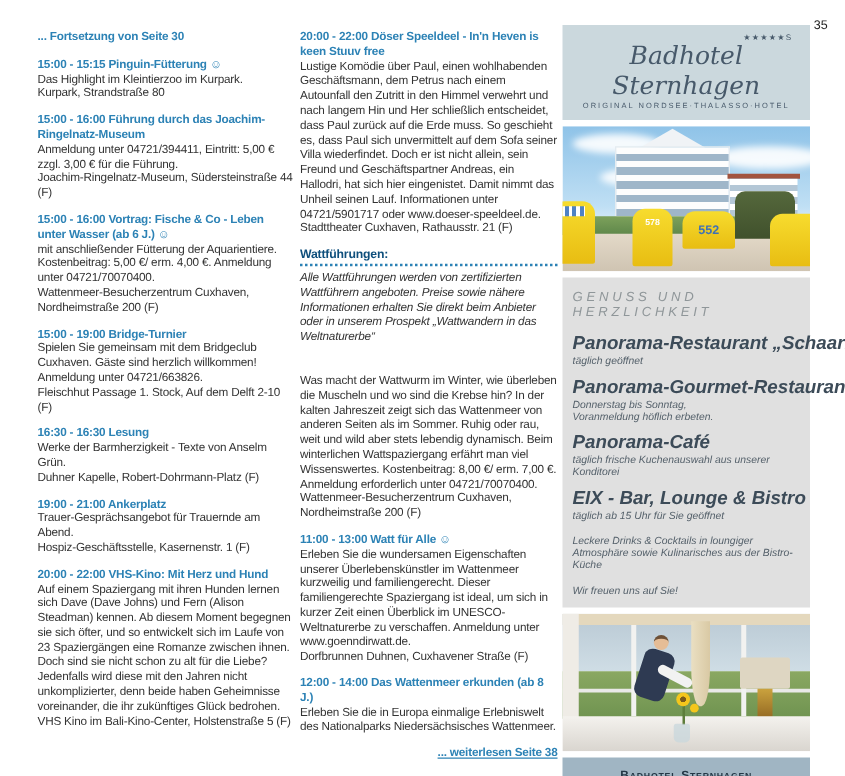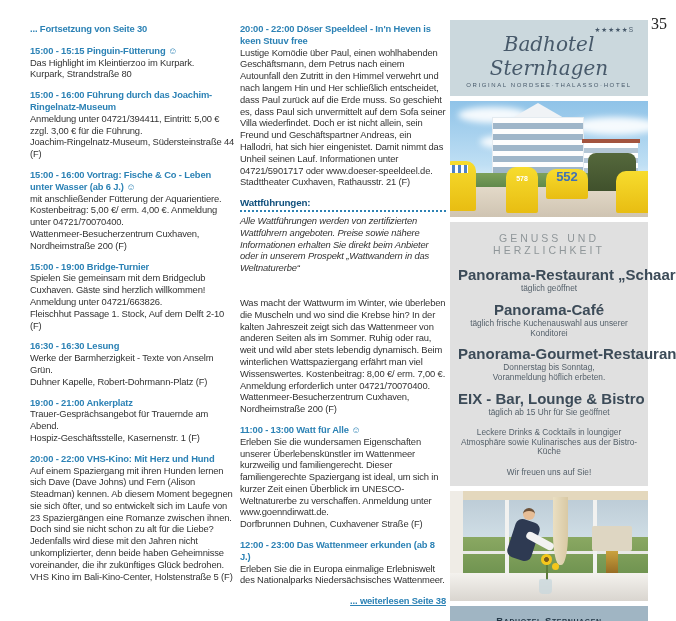--- a/index.html
+++ b/index.html
@@ -1,21 +1,21 @@
 <!DOCTYPE html>
 <html><head>
 <meta charset="utf-8">
 <style>
   * { margin:0; padding:0; box-sizing:border-box; }
   html,body { width:676px; height:621px; }
   body {
     position:relative; background:#ffffff; overflow:hidden;
     font-family:"Liberation Sans", sans-serif; color:#333;
   }
-  .page-number { position:absolute; top:15px; left:651px; font-size:16px; color:#222;font-family:Liberation Serif, serif; }
+  .page-number { position:absolute; top:15px; left:651px; font-size:10px; color:#222; }
 
   
   .col { position:absolute; top:23px; font-size:9.4px; line-height:11.8px; letter-spacing:-0.15px; }
   #col-left { left:30px; width:205px; }
   #col-mid  { left:240px; width:206px; }
 
   .continuation { color:#2c82b5; font-weight:bold; margin-bottom:10px; }
   .event { margin-bottom:9px; }
   .event-title { color:#2c82b5; font-weight:bold; }
   .event-body  { color:#333; white-space:pre-line; }
@@ -51,26 +51,26 @@
   .hp-dune { position:absolute; left:0; top:72px; width:100%; height:15px;
     background:linear-gradient(180deg,#7da15b,#5e874a); }
   .hp-sand { position:absolute; bottom:0; left:0; width:100%; height:30px;
     background:linear-gradient(180deg,#e3d9c8,#cfc4b2); }
   .chair { position:absolute; background:linear-gradient(180deg,#f7dc2e,#e8bd12);
     border-radius:10px 10px 2px 2px; text-align:center; color:#3f71b5; font-weight:bold; }
   .ch1 { left:-8px; top:60px; width:34px; height:50px; }
   .ch1::after { content:""; position:absolute; left:4px; top:4px; width:22px; height:8px;
     background:repeating-linear-gradient(90deg,#4f82c4 0 3px,#fff 3px 6px); }
   .ch2 { left:56px; top:66px; width:32px; height:46px; font-size:7px; padding-top:8px; color:#fff; }
-  .ch3 { left:96px; top:68px; width:42px; height:30px; font-size:13px; }
+  .ch3 { left:96px; top:68px; width:42px; height:30px; font-size:10px; padding-top:10px; }
   .ch4 { right:-10px; top:70px; width:42px; height:42px; }
   .hedge { position:absolute; right:12px; top:52px; width:48px; height:38px;
     background:linear-gradient(180deg,#55683c,#40512c); border-radius:8px 8px 0 0; }
 
-  .offers-box { background:#e0e0e0; padding:10px 8px 9px; text-align:center; }
+  .offers-box { background:#e0e0e0; padding:10px 8px 9px; text-align:left;font-style:italic; }
   .offers-headline { letter-spacing:3px; color:#8f9699; font-size:10.5px; margin-bottom:10px; }
   .offer-item { margin-bottom:7px; }
   .offer-name { font-weight:bold; font-size:15px; color:#3c4b58; white-space:nowrap; }
   .offer-desc { font-size:8.3px; line-height:9.8px; color:#55616b; white-space:pre-line; margin-top:1px; }
   .offers-note { font-size:8.3px; line-height:9.8px; color:#55616b; margin-top:10px; }
   .offers-closing { font-size:8.3px; color:#55616b; margin-top:10px; }
 
   #rest-photo { height:110px; }
   .rp-sky { position:absolute; top:0; left:0; width:100%; height:42%; background:linear-gradient(#b9c9d4,#cfdde5); }
   .rp-green { position:absolute; top:42%; left:0; width:100%; height:34%; background:linear-gradient(#8aa862,#6f9350); }
@@ -160,21 +160,21 @@
 
   <div class="event">
     <div class="event-body">Was macht der Wattwurm im Winter, wie überleben die Muscheln und wo sind die Krebse hin? In der kalten Jahreszeit zeigt sich das Wattenmeer von anderen Seiten als im Sommer. Ruhig oder rau, weit und wild aber stets lebendig dynamisch. Beim winterlichen Wattspaziergang erfährt man viel Wissenswertes. Kostenbeitrag: 8,00 €/ erm. 7,00 €. Anmeldung erforderlich unter 04721/70070400. Wattenmeer-Besucherzentrum Cuxhaven, Nordheimstraße 200 (F)</div>
   </div>
   <div class="event">
     <div class="event-title">11:00 - 13:00 Watt für Alle ☺</div>
     <div class="event-body">Erleben Sie die wundersamen Eigenschaften unserer Überlebenskünstler im Wattenmeer kurzweilig und familiengerecht. Dieser familiengerechte Spaziergang ist ideal, um sich in kurzer Zeit einen Überblick im UNESCO-Weltnaturerbe zu verschaffen. Anmeldung unter www.goenndirwatt.de.
 Dorfbrunnen Duhnen, Cuxhavener Straße (F)</div>
   </div>
   <div class="event">
-    <div class="event-title">12:00 - 23:00 Das Wattenmeer erkunden (ab 8 J.)</div>
+    <div class="event-title">12:00 - 14:00 Das Wattenmeer erkunden (ab 8 J.)</div>
     <div class="event-body">Erleben Sie die in Europa einmalige Erlebniswelt des Nationalparks Niedersächsisches Wattenmeer.</div>
   </div>
 
   <div class="continue-link">... weiterlesen Seite 38</div>
 </div>
 
 <div id="ad">
 
   <div class="logo-box ad-section">
     <div class="logo-stars">★★★★★S</div>
@@ -200,27 +200,27 @@
     <div class="chair ch4"></div>
   </div>
 
   <div class="offers-box ad-section">
     <div class="offers-headline">GENUSS UND HERZLICHKEIT</div>
     <div class="offer-item">
       <div class="offer-name">Panorama-Restaurant „Schaarhörn“</div>
       <div class="offer-desc">täglich geöffnet</div>
     </div>
     <div class="offer-item">
-      <div class="offer-name">Panorama-Café</div>
-      <div class="offer-desc">täglich frische Kuchenauswahl aus unserer Konditorei</div>
-    </div>
-    <div class="offer-item">
       <div class="offer-name">Panorama-Gourmet-Restaurant „Sterneck“</div>
       <div class="offer-desc">Donnerstag bis Sonntag,
 Voranmeldung höflich erbeten.</div>
+    </div>
+    <div class="offer-item">
+      <div class="offer-name">Panorama-Café</div>
+      <div class="offer-desc">täglich frische Kuchenauswahl aus unserer Konditorei</div>
     </div>
     <div class="offer-item">
       <div class="offer-name">EIX - Bar, Lounge &amp; Bistro</div>
       <div class="offer-desc">täglich ab 15 Uhr für Sie geöffnet</div>
     </div>
     <div class="offers-note">Leckere Drinks &amp; Cocktails in loungiger Atmosphäre sowie Kulinarisches aus der Bistro-Küche</div>
     <div class="offers-closing">Wir freuen uns auf Sie!</div>
   </div>
 
   <div class="photo ad-section" id="rest-photo">

